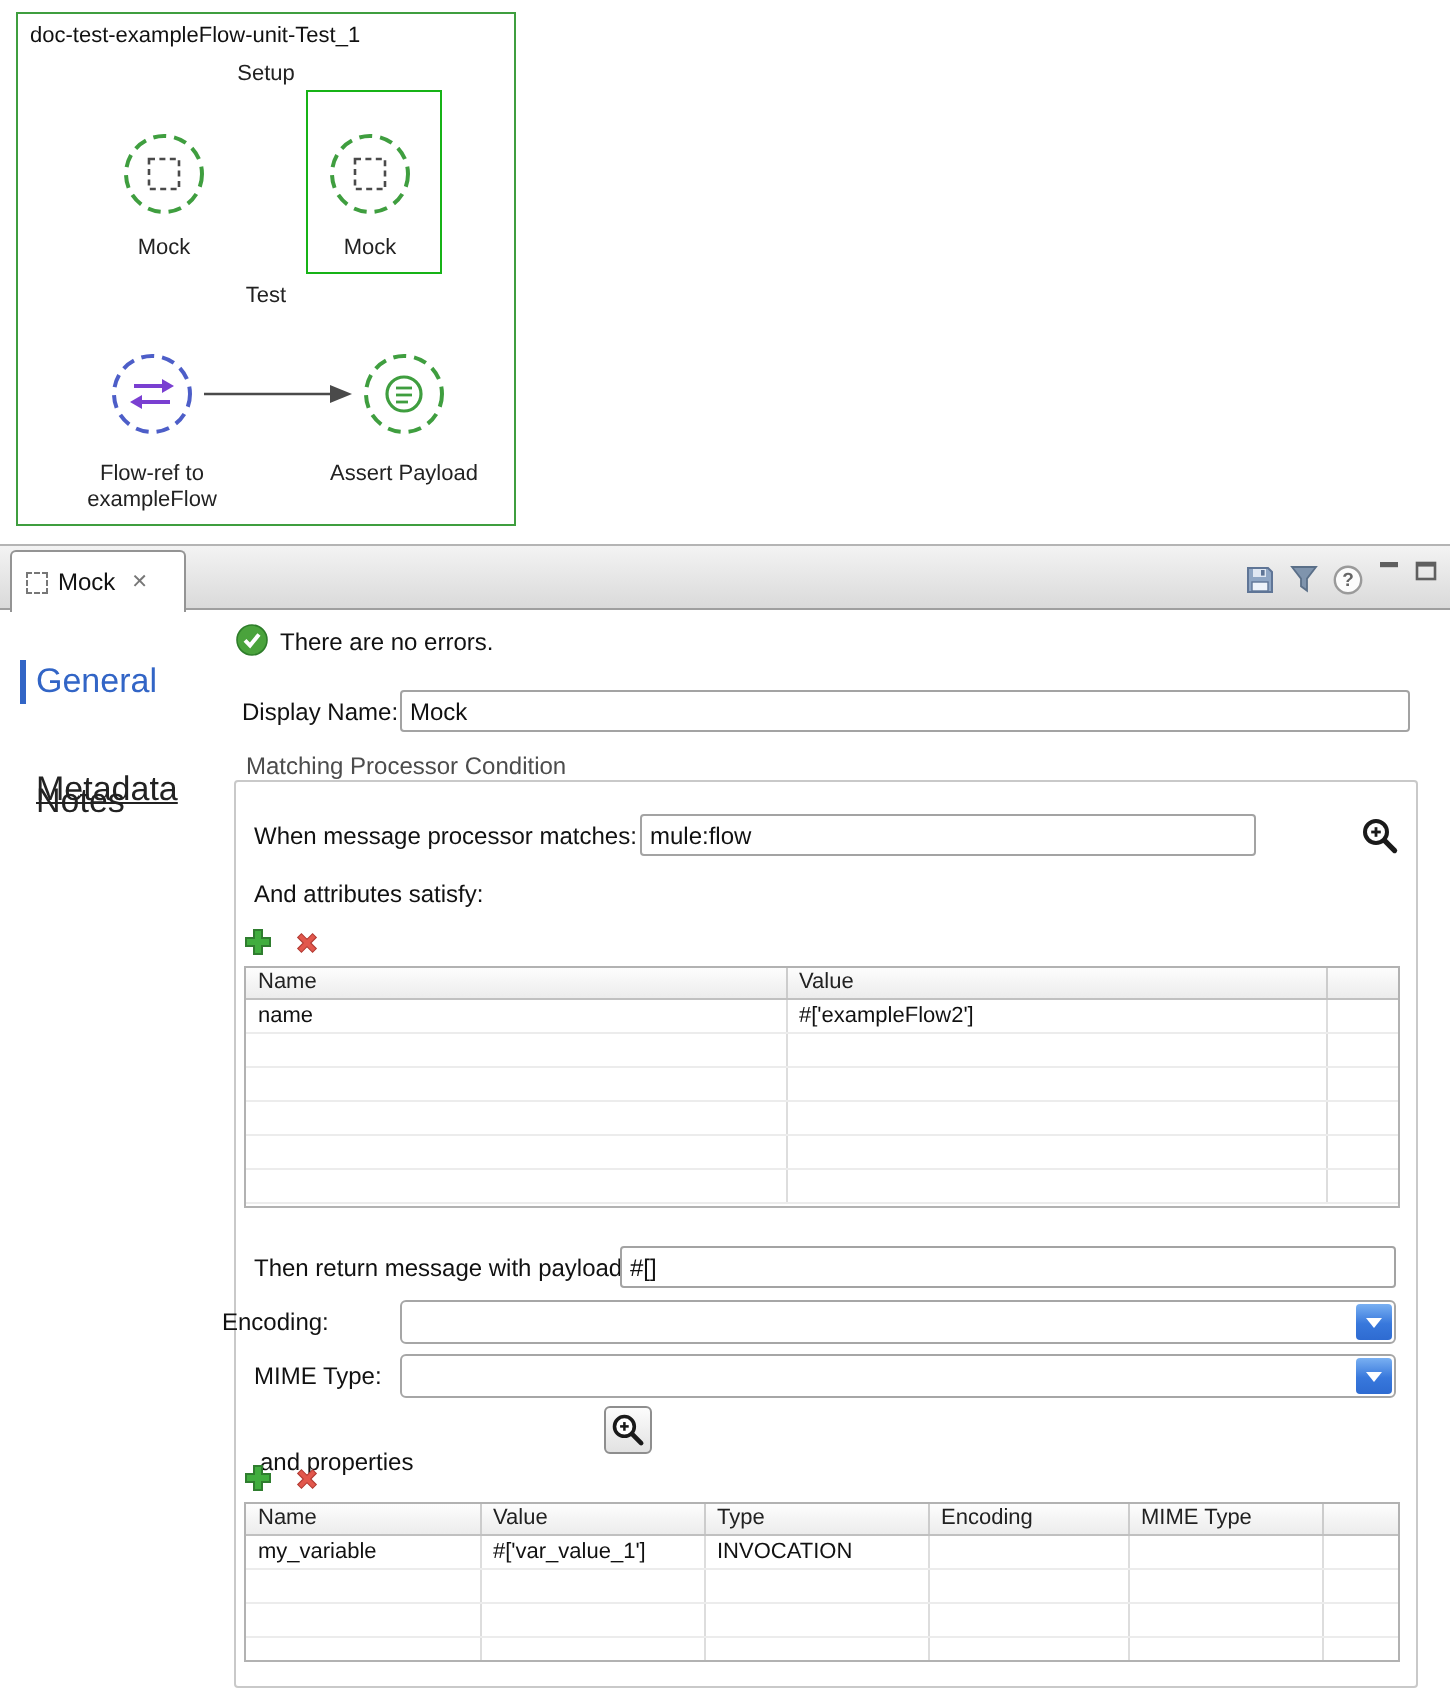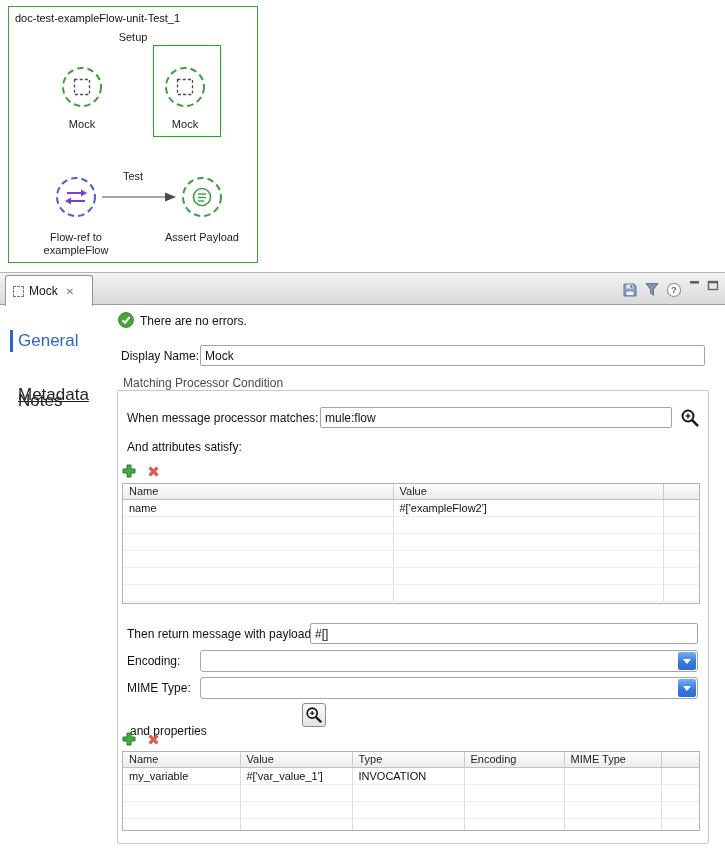--- a/index.html
+++ b/index.html
@@ -91,21 +91,21 @@
     <div class="sel-box"></div>
 
     <div class="abs" style="left:154px; top:58px;">
       <svg width="44" height="44">
         <circle cx="22" cy="22" r="19" fill="#fff" stroke="#3f9e3f" stroke-width="2" stroke-dasharray="6.5 4"></circle>
         <rect x="14.5" y="14.5" width="15" height="15" fill="none" stroke="#4a4a4a" stroke-width="1.3" stroke-dasharray="3 2.2"></rect>
       </svg>
     </div>
     <div class="node-label" style="left:146px; top:111px; width:60px;">Mock</div>
 
-    <div class="lane-label" style="top:135px;margin-top:28px;">Test</div>
+    <div class="lane-label" style="top:135px;">Test</div>
 
     <div class="abs" style="left:45px; top:168px;">
       <svg width="44" height="44">
         <circle cx="22" cy="22" r="19" fill="#fff" stroke="#4d5ec8" stroke-width="2" stroke-dasharray="6.5 4"></circle>
         <line x1="13" y1="18" x2="27" y2="18" stroke="#7a3fd1" stroke-width="2"></line>
         <polygon points="27,14.5 33,18 27,21.5" fill="#7a3fd1"></polygon>
         <line x1="31" y1="26" x2="17" y2="26" stroke="#7a3fd1" stroke-width="2"></line>
         <polygon points="17,22.5 11,26 17,29.5" fill="#7a3fd1"></polygon>
       </svg>
     </div>
@@ -185,21 +185,21 @@
     </svg>
     <span class="status-text" style="left:140px; top:42px;">There are no errors.</span>
 
     <label class="fldlabel" style="left:121px; top:77px;">Display Name:</label>
     <input class="txt" style="left: 200px; top: 73px; width: 505px;" type="text" value="Mock">
 
     <div class="groupbox"></div>
     <span class="group-title">Matching Processor Condition</span>
 
     <label class="fldlabel" style="left:127px; top:139px;text-align:center;">When message processor matches:</label>
-    <input class="txt" style="left: 320px; top: 135px; width: 352px;" type="text" value="mule:flow">
+    <input class="txt" style="left: 320px; top: 135px; width: 308px;" type="text" value="mule:flow">
     <span class="icon-btn" style="left:679px; top:135px; width:22px; height:22px;">
       <svg width="20" height="20" viewBox="0 0 20 20">
         <circle cx="8" cy="8" r="5.5" fill="#fff" stroke="#1a1a1a" stroke-width="2"></circle>
         <line x1="12.2" y1="12.2" x2="17.3" y2="17.3" stroke="#1a1a1a" stroke-width="2.6" stroke-linecap="round"></line>
         <line x1="5.6" y1="8" x2="10.4" y2="8" stroke="#1a1a1a" stroke-width="1.4"></line>
         <line x1="8" y1="5.6" x2="8" y2="10.4" stroke="#1a1a1a" stroke-width="1.4"></line>
       </svg>
     </span>
 
     <label class="fldlabel" style="left:127px; top:168px;">And attributes satisfy:</label>
@@ -260,21 +260,21 @@
               <td></td>
               <td></td>
             </tr>
         </tbody>
       </table>
     </div>
 
     <label class="fldlabel" style="left:127px; top:355px;">Then return message with payload:</label>
     <input class="txt" style="left: 310px; top: 351px; width: 388px;" type="text" value="#[]">
 
-    <label class="fldlabel" style="left:127px; top:382px;">Encoding:</label>
+    <label class="fldlabel" style="left:111px; top:382px;">Encoding:</label>
     <div class="combo" style="left:200px; top:378px; width:498px;">
       <span class="combo-btn">
           <span class="combo-arrow"></span>
         </span>
     </div>
 
     <label class="fldlabel" style="left:127px; top:409px;">MIME Type:</label>
     <div class="combo" style="left:200px; top:405px; width:498px;">
       <span class="combo-btn">
           <span class="combo-arrow"></span>

